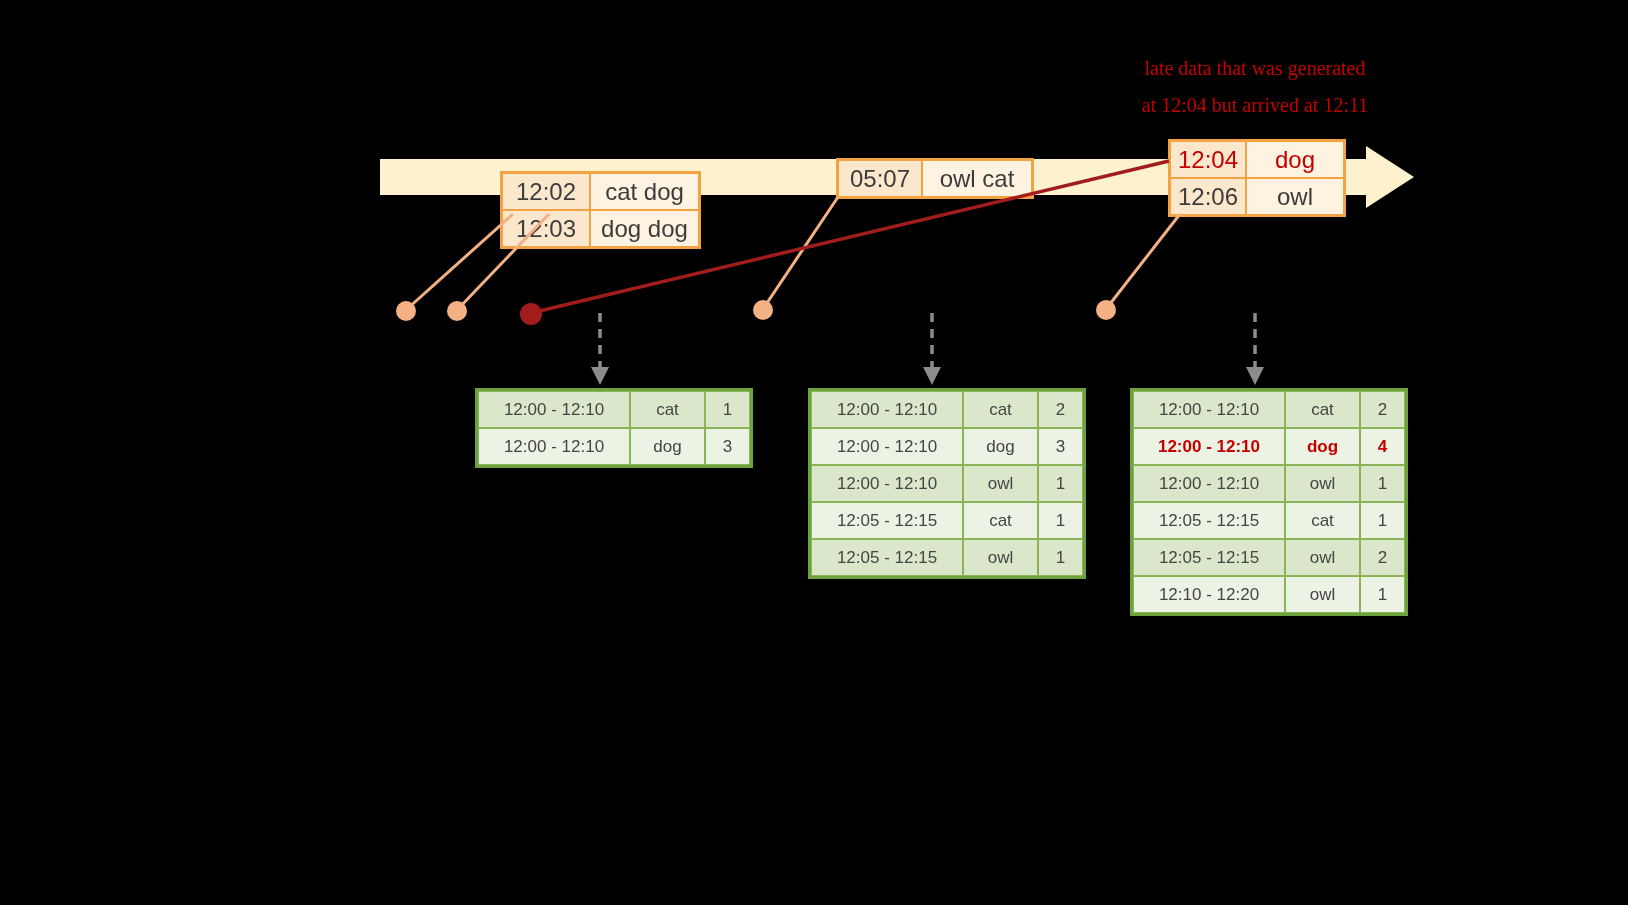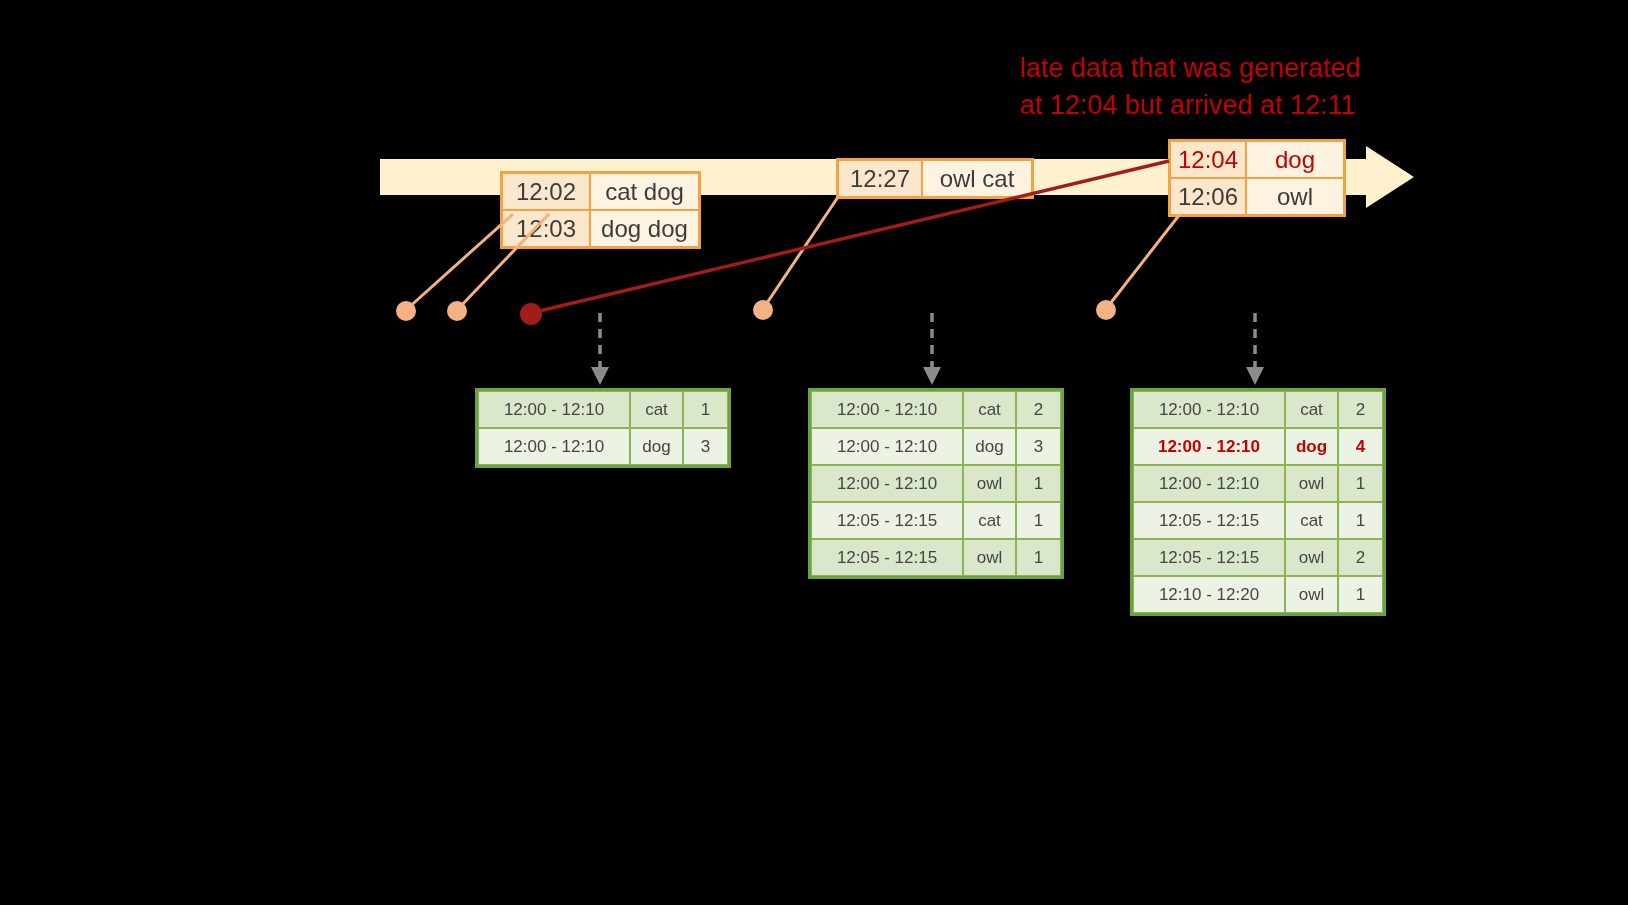--- a/index.html
+++ b/index.html
@@ -52,29 +52,31 @@
     align-items: center;
     justify-content: center;
     font-size: 17px;
     color: var(--table-text);
     border: 1.2px solid var(--table-cell-border);
   }
   .row-a .t-cell { background: var(--table-row-a); }
   .row-b .t-cell { background: var(--table-row-b); }
   .red-row .t-cell { color: var(--accent-red); font-weight: 700; }
   .t-window { width: 152px; }
-  .t-word { width: 53px; }
+  .t-word { width: 75px; }
   .t-count { width: 45px; }
 
   
   .annotation {
     position: absolute;
     color: var(--accent-red);
-    font-size: 27px;
+    font-size: 20px;
     line-height: 37px;
+    text-align: center;
+    font-family: Liberation Serif, serif;
   }
 </style>
 </head>
 <body>
 
 <div class="canvas">
 
   <svg class="svg-layer" viewBox="0 0 1628 905">
     <polygon points="380,159 1366,159 1366,146 1414,177 1366,208 1366,195 380,195" fill="var(--timeline)"></polygon>
   </svg>
@@ -85,21 +87,21 @@
       <span class="e-cell e-word" style="width:109px">cat dog</span>
     </div>
     <div class="e-row">
       <span class="e-cell e-time" style="width:88px">12:03</span>
       <span class="e-cell e-word" style="width:109px">dog dog</span>
     </div>
   </div>
 
   <div class="event-box" style="left:836px; top:158px;">
     <div class="e-row">
-      <span class="e-cell e-time" style="width:84px">12:27</span>
+      <span class="e-cell e-time" style="width:84px">05:07</span>
       <span class="e-cell e-word" style="width:110px">owl cat</span>
     </div>
   </div>
 
   <div class="event-box" style="left:1168px; top:139px;">
     <div class="e-row late-row">
       <span class="e-cell e-time" style="width:76px">12:04</span>
       <span class="e-cell e-word" style="width:98px">dog</span>
     </div>
     <div class="e-row">

